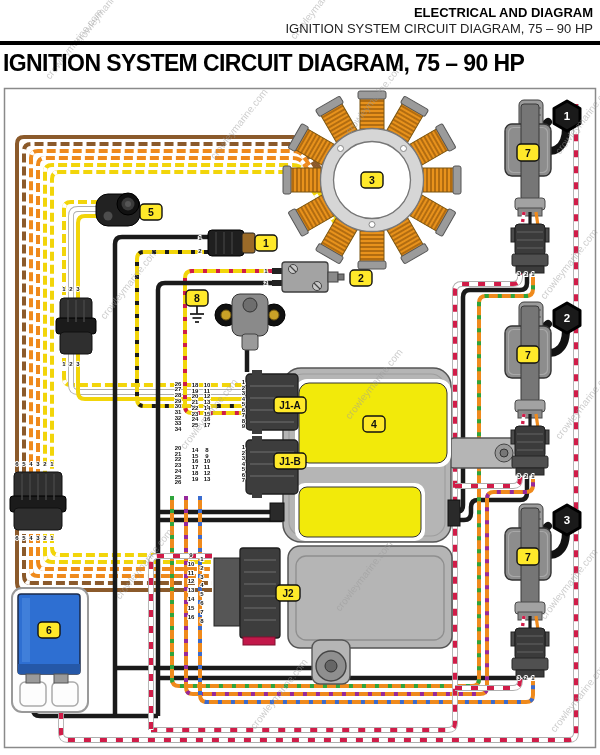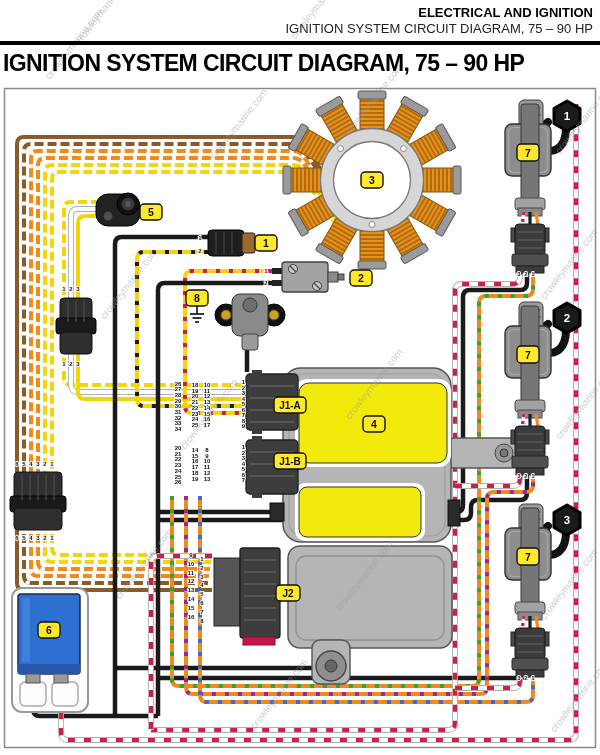--- a/index.html
+++ b/index.html
@@ -14,21 +14,21 @@
   .pin{font-size:6px;font-weight:bold;fill:#111;paint-order:stroke;stroke:#fff;stroke-width:1.8px;}
   .callout-txt{font-size:10.5px;font-weight:bold;fill:#111;text-anchor:middle;}
   .jlabel-txt{font-size:10px;font-weight:bold;fill:#111;text-anchor:middle;}
   .badge-txt{font-size:11.5px;font-weight:bold;fill:#fff;text-anchor:middle;}
   .wm{font-size:10px;fill:#9a9a9a;opacity:.5;}
 </style>
 </head>
 <body>
 
 <div class="page">
-  <div class="eyebrow">ELECTRICAL AND IGNITION</div>
+  <div class="eyebrow">ELECTRICAL AND DIAGRAM</div>
   <div class="subtitle">IGNITION SYSTEM CIRCUIT DIAGRAM, 75 – 90 HP</div>
   <div class="rule"></div>
   <div class="page-title">IGNITION SYSTEM CIRCUIT DIAGRAM, 75 – 90 HP</div>
 
   <svg id="diagram" width="600" height="755" viewBox="0 0 600 755">
     <defs>
       <pattern id="coilStripes" patternUnits="userSpaceOnUse" width="4" height="4">
         <rect width="4" height="4" fill="#E8921C"></rect>
         <line x1="0" y1="1" x2="4" y2="1" stroke="#A5620D" stroke-width="1.6"></line>
       </pattern>

